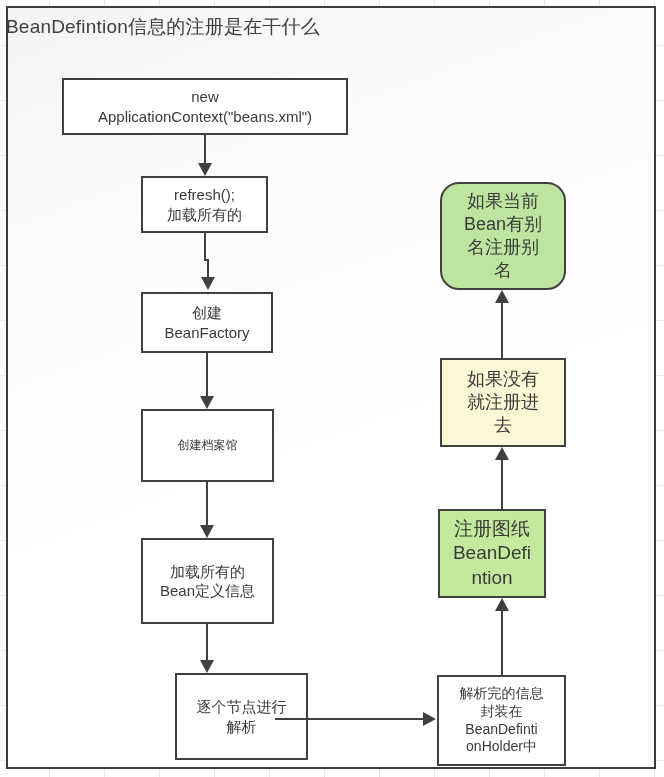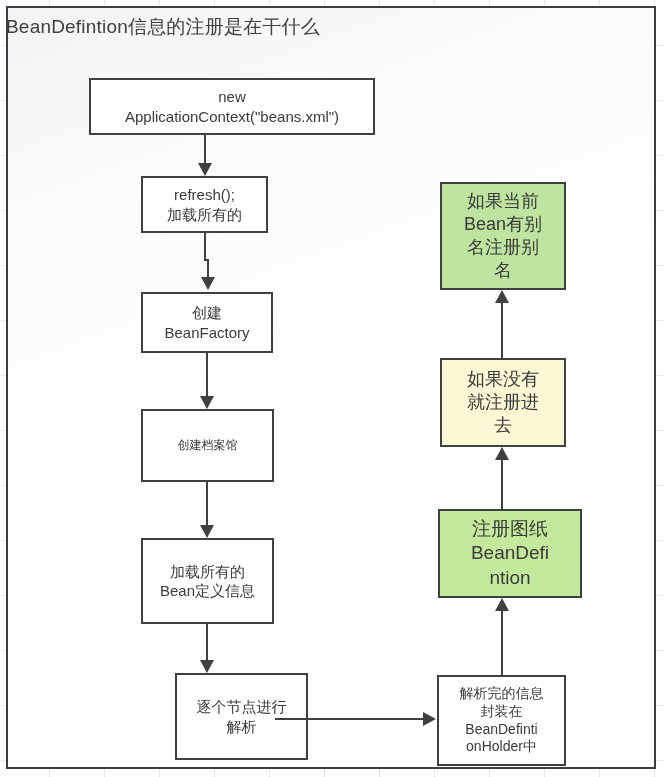--- a/index.html
+++ b/index.html
@@ -103,21 +103,21 @@
 <body>
 
 <div id="canvas">
 
   <div class="page-grid"></div>
 
   <div class="frame"></div>
 
   <div class="title">BeanDefintion信息的注册是在干什么</div>
 
-  <div class="node" style="left:62px; top:78px; width:286px; height:57px; font-size:15px;margin-left:27px;">
+  <div class="node" style="left:62px; top:78px; width:286px; height:57px; font-size:15px;">
     <span class="txt">new
 ApplicationContext("beans.xml")</span>
   </div>
 
   <div class="node" style="left:141px; top:176px; width:127px; height:57px; font-size:15px;">
     <span class="txt">refresh();
 加载所有的</span>
   </div>
 
   <div class="node" style="left:141px; top:292px; width:132px; height:61px; font-size:15px;">
@@ -139,33 +139,33 @@
 解析</span>
   </div>
 
   <div class="node" style="left:437px; top:675px; width:129px; height:91px; font-size:14px;">
     <span class="txt">解析完的信息
 封装在
 BeanDefinti
 onHolder中</span>
   </div>
 
-  <div class="node green2" style="left:438px; top:509px; width:144px; height:89px; font-size:19px;">
+  <div class="node green2" style="left:438px; top:509px; width:108px; height:89px; font-size:19px;">
     <span class="txt">注册图纸
 BeanDefi
 ntion</span>
   </div>
 
   <div class="node cream" style="left:440px; top:358px; width:126px; height:89px; font-size:18px;">
     <span class="txt">如果没有
 就注册进
 去</span>
   </div>
 
-  <div class="node green" style="left:440px; top:182px; width:126px; height:108px; font-size:18px;">
+  <div class="node green" style="left:440px; top:182px; width:126px; height:108px; font-size:18px;border-radius:19px;">
     <span class="txt">如果当前
 Bean有别
 名注册别
 名</span>
   </div>
 
   <div class="conn" style="left:204px; top:135px; width:2px; height:41px;">
     <div class="shaft-v" style="height:30px;"></div>
     <div class="arrow-down" style="left:-6px; top:28px;"></div>
   </div>

